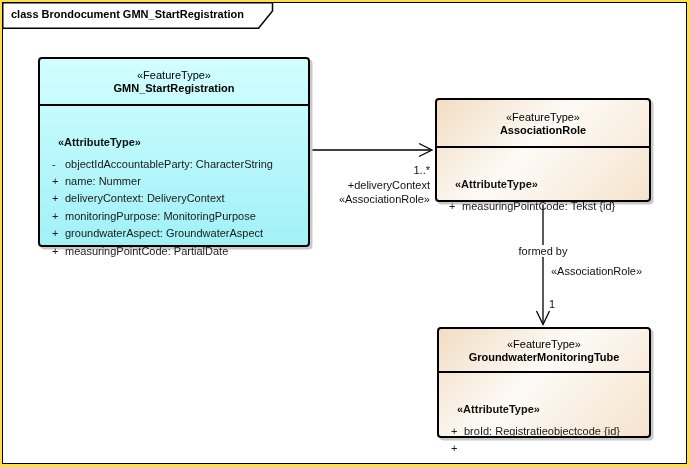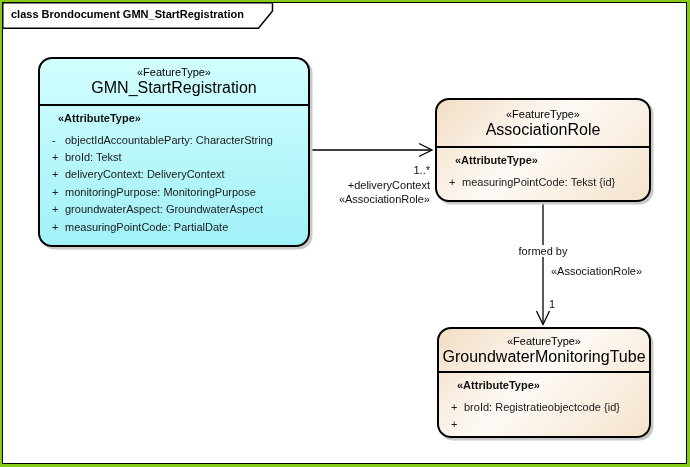--- a/index.html
+++ b/index.html
@@ -1,46 +1,46 @@
 <!DOCTYPE html>
 <html><head>
 <meta charset="utf-8">
 <style>
   * { margin:0; padding:0; box-sizing:border-box; }
   html,body { background:#ffffff; }
   .canvas {
     position:relative; width:690px; height:467px;
-    background:#84cc16; overflow:hidden;
+    background:#fde047; overflow:hidden;
     font-family:"Liberation Sans", sans-serif;
     color:#000;
   }
   .frame {
     position:absolute; left:2px; top:2px; width:685px; height:462px;
     border:1.5px solid #000; background:#fff;
   }
   .frame-tab { position:absolute; left:2px; top:2px; }
   .frame-title {
     position:absolute; left:11px; top:8px;
     font-size:11px; font-weight:bold; white-space:nowrap;
   }
   .class-box {
-    position:absolute; border:2px solid #000; border-radius:14px;
+    position:absolute; border:2px solid #000; border-radius:4px;
     box-shadow:2.5px 2.5px 0 #c9c9c9;
     display:flex; flex-direction:column;
   }
   .class-box.cyan { background:linear-gradient(to bottom, #d2feff 0%, #a0f1f7 100%); }
   .class-box.peach { background:linear-gradient(135deg, #f2ddc3 0%, #fdfaf6 45%, #f5e3cc 100%); }
   .cls-header {
     display:flex; flex-direction:column; align-items:center; justify-content:center;
     border-bottom:2px solid #000; flex:0 0 auto;
   }
   .stereotype { font-size:11px; }
-  .cls-name { font-size:16px; font-weight:normal; margin-top:1px; }
+  .cls-name { font-size:11px; font-weight:bold; margin-top:1px; }
   .cls-attrs { padding:6px 4px 0 8px; font-size:11px; color:#1a1a1a; }
-  .attr-stereo { padding-left:10px; height:19px; font-weight:600; color:#111; }
+  .attr-stereo { padding-left:10px; height:19px; font-weight:600; color:#111;margin-top:24px; }
   .attr-row { display:flex; height:17.4px; align-items:center; white-space:nowrap; }
   .attr-row .vis { width:17px; flex:0 0 17px; padding-left:4px; }
   .connectors { position:absolute; left:0; top:0; pointer-events:none; }
   .connectors g { pointer-events:stroke; }
   .assoc-labels { position:absolute; font-size:11px; line-height:14.5px; color:#111; }
   .right-align { text-align:right; }
   .assoc-name {
     position:absolute; font-size:11px; background:#fff; padding:0 3px;
     transform:translateX(-50%); white-space:nowrap; color:#111;margin-top:9px;
   }
@@ -75,21 +75,21 @@
       <div class="cls-name">GMN_StartRegistration</div>
     </div>
     <div class="cls-attrs">
       <div class="attr-stereo">«AttributeType»</div>
       <div class="attr-row">
         <span class="vis">-</span>
         <span>objectIdAccountableParty: CharacterString</span>
       </div>
       <div class="attr-row">
         <span class="vis">+</span>
-        <span>broId: Tekst</span>
+        <span>name: Nummer</span>
       </div>
       <div class="attr-row">
         <span class="vis">+</span>
         <span>deliveryContext: DeliveryContext</span>
       </div>
       <div class="attr-row">
         <span class="vis">+</span>
         <span>monitoringPurpose: MonitoringPurpose</span>
       </div>
       <div class="attr-row">

